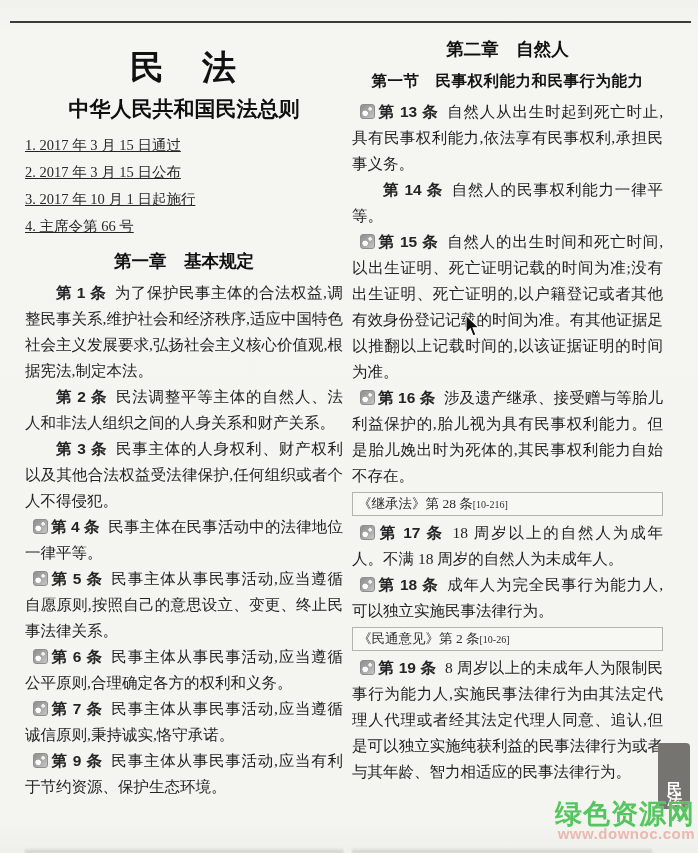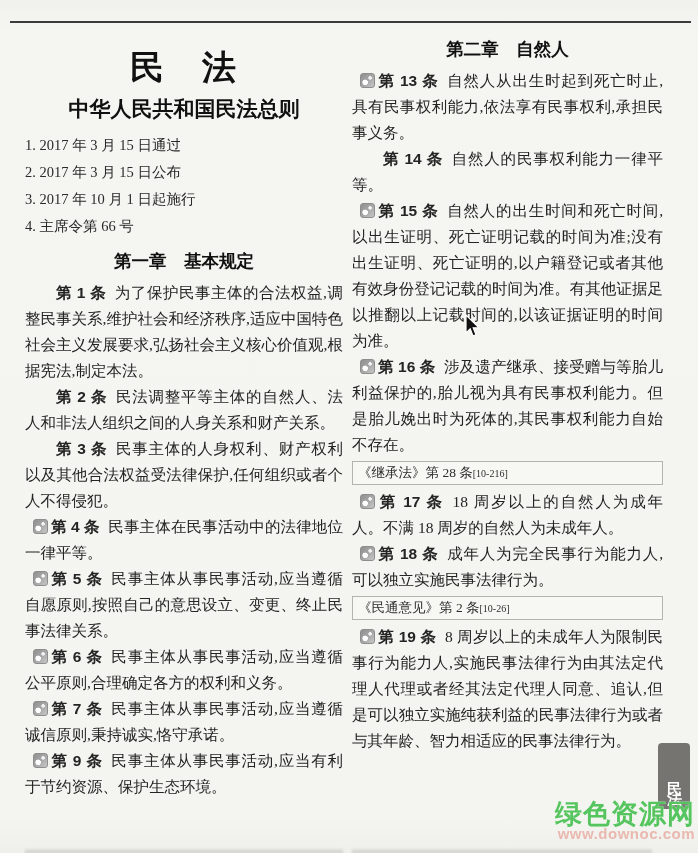--- a/index.html
+++ b/index.html
@@ -14,21 +14,21 @@
   .rule{position:absolute;top:21px;left:10px;right:7px;height:2px;background:#3b3b3b;}
   
   .col{position:absolute;top:28px;bottom:0;overflow:hidden;text-align:justify;
        font-size:15.5px;line-height:26px;color:#242424;}
   .col-left{left:25px;width:318px;}
   .col-right{left:352px;width:311px;}
   .book-title{margin:26px 0 0;text-align:center;font-family:"Liberation Sans",sans-serif;
        font-weight:bold;font-size:34px;color:#111;letter-spacing:2px;}
   .law-title{margin:16px 0 0;text-align:center;font-family:"Liberation Sans",sans-serif;
        font-weight:bold;font-size:21px;color:#101010;}
-  .meta{margin:10px 0 6px;}
+  .meta{margin:10px 0 6px;text-decoration:underline;}
   .meta p{margin:0;text-align:left;font-size:14.5px;line-height:27px;color:#2a2a2a;}
   .chapter{margin:8px 0 6px;text-align:center;font-family:"Liberation Sans",sans-serif;
        font-weight:bold;font-size:17.5px;color:#101010;}
   .section{margin:2px 0 5px;text-align:center;font-family:"Liberation Sans",sans-serif;
        font-weight:bold;font-size:15.5px;color:#141414;letter-spacing:.5px;}
   .col p.article,.col p.cont{margin:0;text-indent:2em;}
   .col p.article.has-icon{text-indent:.5em;}
   .head{font-family:"Liberation Sans",sans-serif;font-weight:bold;margin-right:.55em;white-space:nowrap;}
   .marker{display:inline-block;width:13px;height:13px;border-radius:3px;margin-right:3px;
        vertical-align:-2px;border:1px solid #8d8d8d;
@@ -82,20 +82,21 @@
         <p class="article has-icon"><span class="marker"></span><b class="head">第 5 条</b><span>民事主体从事民事活动,应当遵循自愿原则,按照自己的意思设立、变更、终止民事法律关系。</span></p>
         <p class="article has-icon"><span class="marker"></span><b class="head">第 6 条</b><span>民事主体从事民事活动,应当遵循公平原则,合理确定各方的权利和义务。</span></p>
         <p class="article has-icon"><span class="marker"></span><b class="head">第 7 条</b><span>民事主体从事民事活动,应当遵循诚信原则,秉持诚实,恪守承诺。</span></p>
         <p class="article has-icon"><span class="marker"></span><b class="head">第 9 条</b><span>民事主体从事民事活动,应当有利于节约资源、保护生态环境。</span></p>
         <p class="article has-icon"></p>
       </div>
   </div>
 
   <div class="col col-right">
     <h3 class="chapter">第二章　自然人</h3>
+    <h4 class="section">第一节　民事权利能力和民事行为能力</h4>
     <div>
         <p class="article has-icon"><span class="marker"></span><b class="head">第 13 条</b><span>自然人从出生时起到死亡时止,具有民事权利能力,依法享有民事权利,承担民事义务。</span></p>
         <p class="article"><b class="head">第 14 条</b><span>自然人的民事权利能力一律平等。</span></p>
         <p class="article has-icon"><span class="marker"></span><b class="head">第 15 条</b><span>自然人的出生时间和死亡时间,以出生证明、死亡证明记载的时间为准;没有出生证明、死亡证明的,以户籍登记或者其他有效身份登记记载的时间为准。有其他证据足以推翻以上记载时间的,以该证据证明的时间为准。</span></p>
         <p class="article has-icon"><span class="marker"></span><b class="head">第 16 条</b><span>涉及遗产继承、接受赠与等胎儿利益保护的,胎儿视为具有民事权利能力。但是胎儿娩出时为死体的,其民事权利能力自始不存在。</span></p>
         <div class="refbox"><span>《继承法》第 28 条</span><span class="refnum">[10-216]</span></div>
         <p class="article has-icon"><span class="marker"></span><b class="head">第 17 条</b><span>18 周岁以上的自然人为成年人。不满 18 周岁的自然人为未成年人。</span></p>
         <p class="article has-icon"><span class="marker"></span><b class="head">第 18 条</b><span>成年人为完全民事行为能力人,可以独立实施民事法律行为。</span></p>
         <div class="refbox"><span>《民通意见》第 2 条</span><span class="refnum">[10-26]</span></div>
         <p class="article has-icon"><span class="marker"></span><b class="head">第 19 条</b><span>8 周岁以上的未成年人为限制民事行为能力人,实施民事法律行为由其法定代理人代理或者经其法定代理人同意、追认,但是可以独立实施纯获利益的民事法律行为或者与其年龄、智力相适应的民事法律行为。</span></p>

